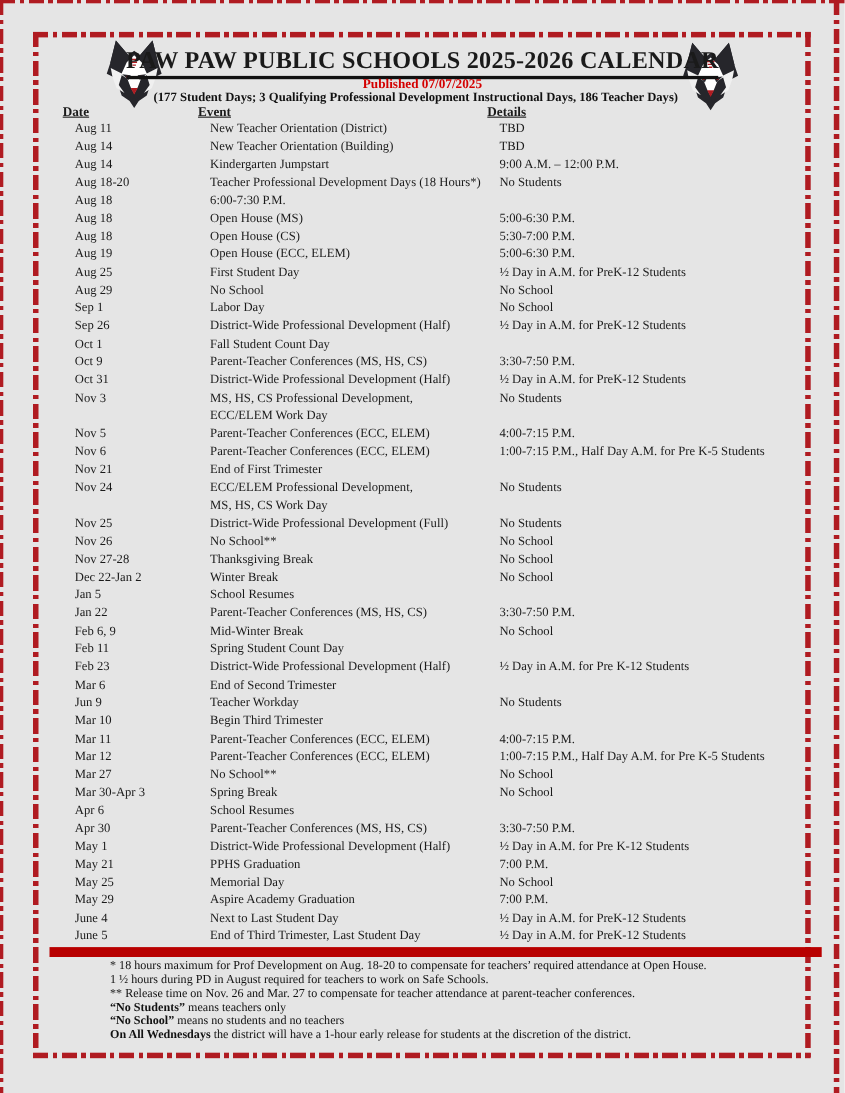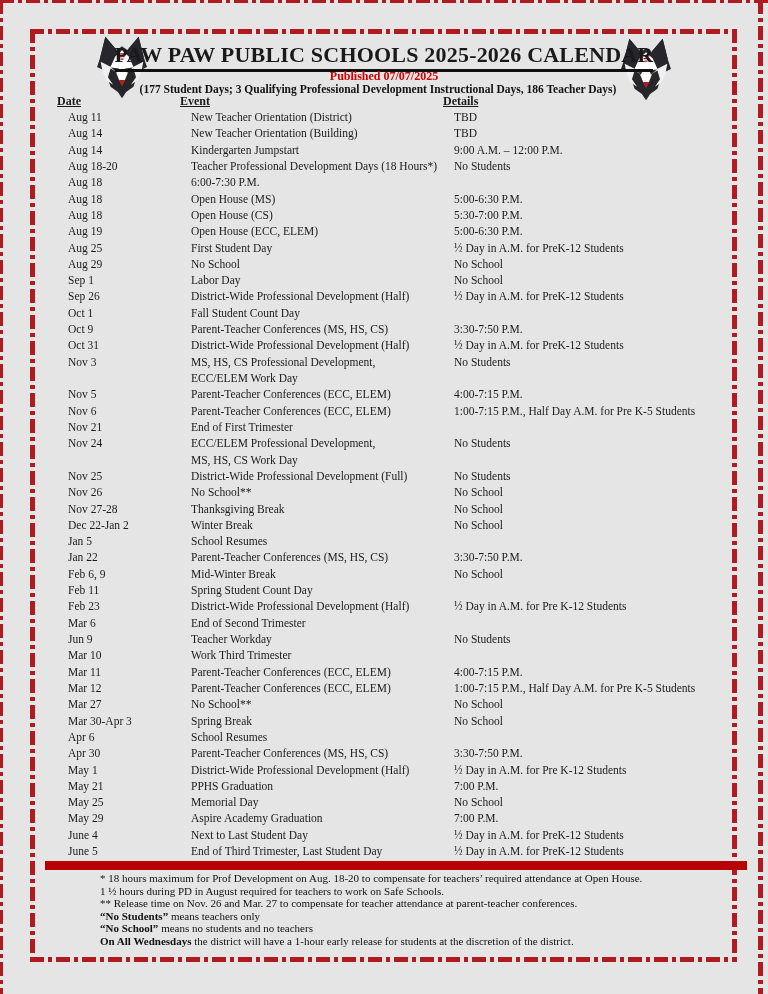--- a/index.html
+++ b/index.html
@@ -295,21 +295,21 @@
     </div>
 
     <div class="trow">
       <div class="cell col-date">Jun 9</div>
       <div class="cell col-event">Teacher Workday</div>
       <div class="cell col-details">No Students</div>
     </div>
 
     <div class="trow">
       <div class="cell col-date">Mar 10</div>
-      <div class="cell col-event">Work Third Trimester</div>
+      <div class="cell col-event">Begin Third Trimester</div>
       <div class="cell col-details"></div>
     </div>
 
     <div class="trow">
       <div class="cell col-date">Mar 11</div>
       <div class="cell col-event">Parent-Teacher Conferences (ECC, ELEM)</div>
       <div class="cell col-details">4:00-7:15 P.M.</div>
     </div>
 
     <div class="trow">

